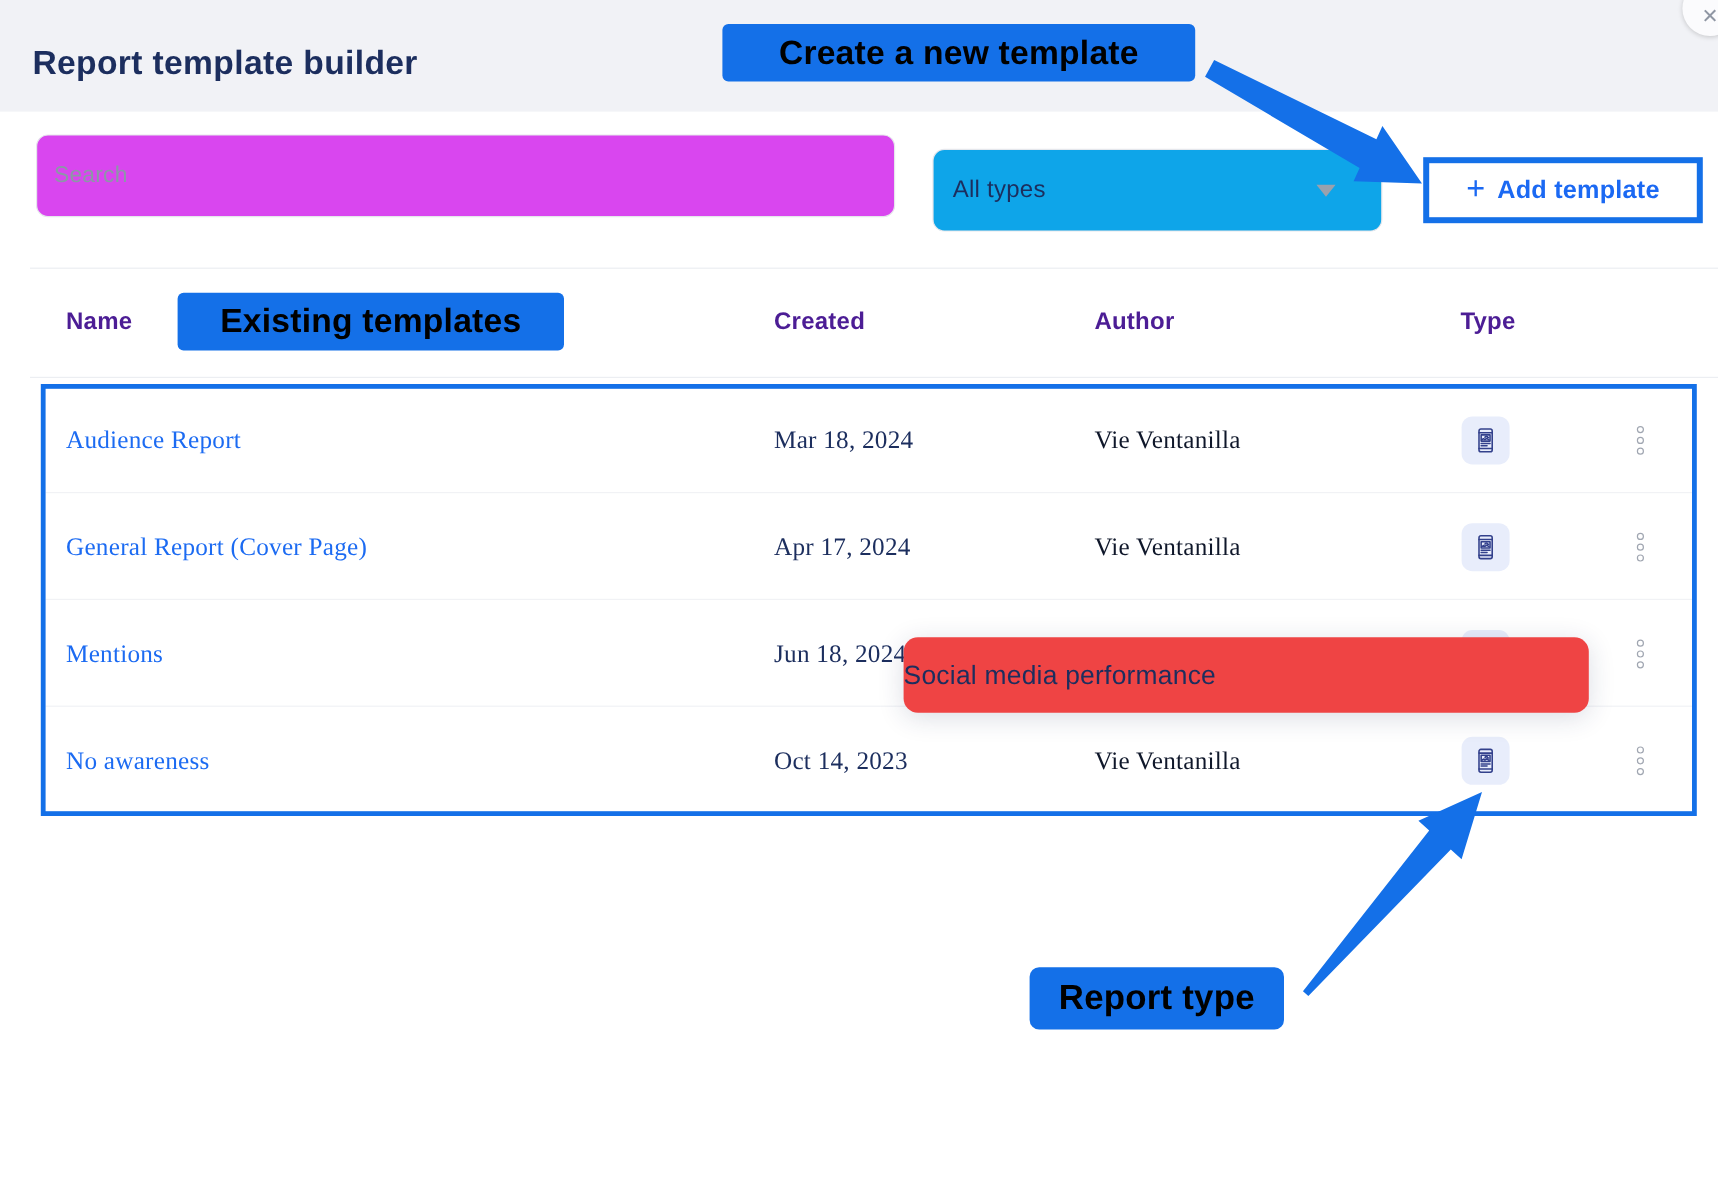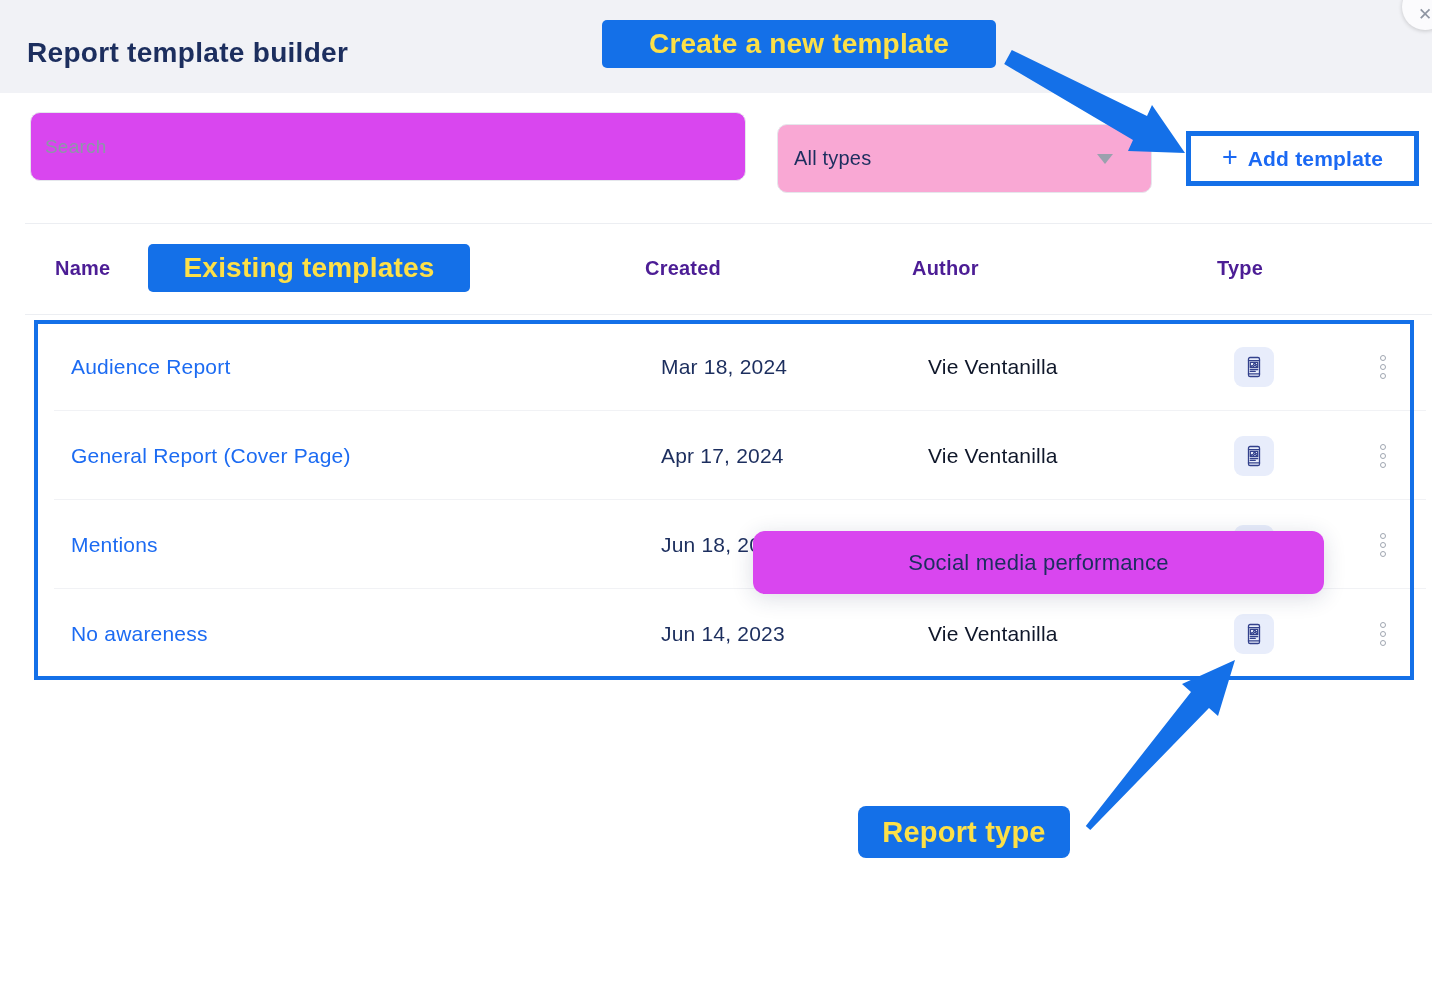--- a/index.html
+++ b/index.html
@@ -21,21 +21,21 @@
     display:flex;align-items:center;justify-content:center;}
   .corner-btn span{font-size:17px;color:#8f96a3;margin-top:14px;font-weight:700;}
 
   
   .search-box{left:30px;top:112px;width:716px;height:69px;border:1px solid #e5e7ec;
     border-radius:10px;box-sizing:border-box;background:#d946ef;}
   .search-box input{width:100%;height:100%;border:none;outline:none;background:transparent;
     padding:0 0 0 14px;font-size:19px;font-family:inherit;color:#1c2e5e;letter-spacing:.2px;}
   .search-box input::placeholder{color:#8d96a8;}
   .type-filter{left:777px;top:124px;width:375px;height:69px;border:1px solid #e5e7ec;
-    border-radius:10px;box-sizing:border-box;background:#f9a8d4;display:flex;align-items:center;
+    border-radius:10px;box-sizing:border-box;background:#0ea5e9;display:flex;align-items:center;
     padding:0 24px 0 16px;cursor:pointer;}
   .type-filter .value{font-size:20px;color:#1c2e5e;letter-spacing:.2px;flex:1;}
   .caret{width:0;height:0;border-left:8px solid transparent;border-right:8px solid transparent;
     border-top:10px solid #9aa1ad;margin-right:14px;}
   .add-btn{left:1186px;top:131px;width:233px;height:55px;box-sizing:border-box;
     border:5px solid #1470e8;background:#fff;display:flex;align-items:center;justify-content:center;
     gap:10px;cursor:pointer;}
   .add-btn .plus{font-size:27px;font-weight:400;color:#1b69f3;line-height:1;margin-top:-3px;}
   .add-btn .lbl{font-size:21px;font-weight:700;color:#1b69f3;letter-spacing:.2px;}
 
@@ -44,44 +44,44 @@
   
   .th{top:253px;height:30px;display:flex;align-items:center;
     font-size:20px;font-weight:700;color:#4c1d95;letter-spacing:.2px;}
   .th-name{left:55px;}
   .th-created{left:645px;}
   .th-author{left:912px;}
   .th-type{left:1217px;}
   .divider-head{left:25px;top:314px;width:1407px;height:1px;background:#eceef2;}
 
   
-  .tbody{left:16px;top:322px;width:1196px;height:356px;}
+  .tbody{left:0;top:322px;width:1196px;height:356px;font-family:Liberation Serif, serif;}
   .row{position:absolute;left:0;width:1432px;height:89px;}
   .row .cell{position:absolute;top:50%;transform:translateY(-50%);font-size:21px;letter-spacing:.2px;}
   .row .name{left:55px;color:#1c6bf2;font-weight:500;cursor:pointer;}
   .row .created{left:645px;color:#1c2e5e;font-weight:500;}
   .row .author{left:912px;color:#0f172a;font-weight:500;}
   .row .type-chip{position:absolute;left:1218px;top:50%;transform:translateY(-50%);
     width:40px;height:40px;border-radius:9px;background:#e8edfb;
     display:flex;align-items:center;justify-content:center;cursor:pointer;}
   .row .kebab{position:absolute;left:1361px;top:50%;transform:translateY(-50%);
     width:12px;display:flex;flex-direction:column;gap:3px;align-items:center;cursor:pointer;}
   .row .kebab i{width:6px;height:6px;border:1.6px solid #a0a6b1;border-radius:50%;box-sizing:border-box;background:#fff;}
   .row .rdiv{position:absolute;left:38px;right:22px;bottom:0;height:1px;background:#f1f2f5;}
 
   
-  .tooltip{left:753px;top:531px;width:571px;height:63px;background:#d946ef;border-radius:12px;
-    box-shadow:0 4px 22px rgba(30,45,90,.16);display:flex;align-items:center;justify-content:center;
+  .tooltip{left:753px;top:531px;width:571px;height:63px;background:#ef4444;border-radius:12px;
+    box-shadow:0 4px 22px rgba(30,45,90,.16);display:flex;align-items:center;justify-content:flex-start;
     z-index:25;}
   .tooltip span{font-size:22px;color:#1c2e5e;font-weight:500;letter-spacing:.2px;}
 
   
   .table-outline{left:34px;top:320px;width:1380px;height:360px;box-sizing:border-box;
     border:4px solid #1470e8;z-index:15;pointer-events:none;}
-  .badge{background:#1470e8;color:#fde047;font-weight:700;z-index:30;display:flex;
+  .badge{background:#1470e8;color:#000000;font-weight:700;z-index:30;display:flex;
     align-items:center;justify-content:center;letter-spacing:.2px;}
   .badge-create{left:602px;top:20px;width:394px;height:48px;font-size:28px;border-radius:5px;}
   .badge-existing{left:148px;top:244px;width:322px;height:48px;font-size:28px;border-radius:5px;}
   .badge-report-type{left:858px;top:806px;width:212px;height:52px;font-size:29px;border-radius:8px;}
   .arrows{left:0;top:0;width:1432px;height:984px;z-index:28;pointer-events:none;}
 </style>
 </head>
 <body>
 
 <div class="abs header"></div>
@@ -174,21 +174,21 @@
     </span>
     <span class="kebab">
         <i></i>
         <i></i>
         <i></i>
       </span>
     <span class="rdiv"></span>
   </div>
     <div class="row" style="top: 267px; padding-left: 48px;">
     <span class="cell name">No awareness</span>
-    <span class="cell created">Jun 14, 2023</span>
+    <span class="cell created">Oct 14, 2023</span>
     <span class="cell author">Vie Ventanilla</span>
     <span class="type-chip">
       <svg width="24" height="24" viewBox="0 0 24 24" fill="none" stroke="#33418c" stroke-width="1.3" stroke-linecap="round" stroke-linejoin="round">
         <rect x="6.5" y="2.5" width="11" height="19" rx="1.6"></rect>
         <line x1="6.5" y1="5.6" x2="17.5" y2="5.6"></line>
         <rect x="8.3" y="7.4" width="7.4" height="5.2"></rect>
         <path d="M11.5 9.6 a1.1 1.1 0 0 1 2.2 0 h0.8"></path>
         <path d="M8.8 11.6 l1.4 -1 1.2 0.8 1.5 -1.1 1.9 1.3"></path>
         <line x1="8.3" y1="14.6" x2="15.7" y2="14.6"></line>
         <line x1="8.3" y1="16.4" x2="13.2" y2="16.4"></line>

